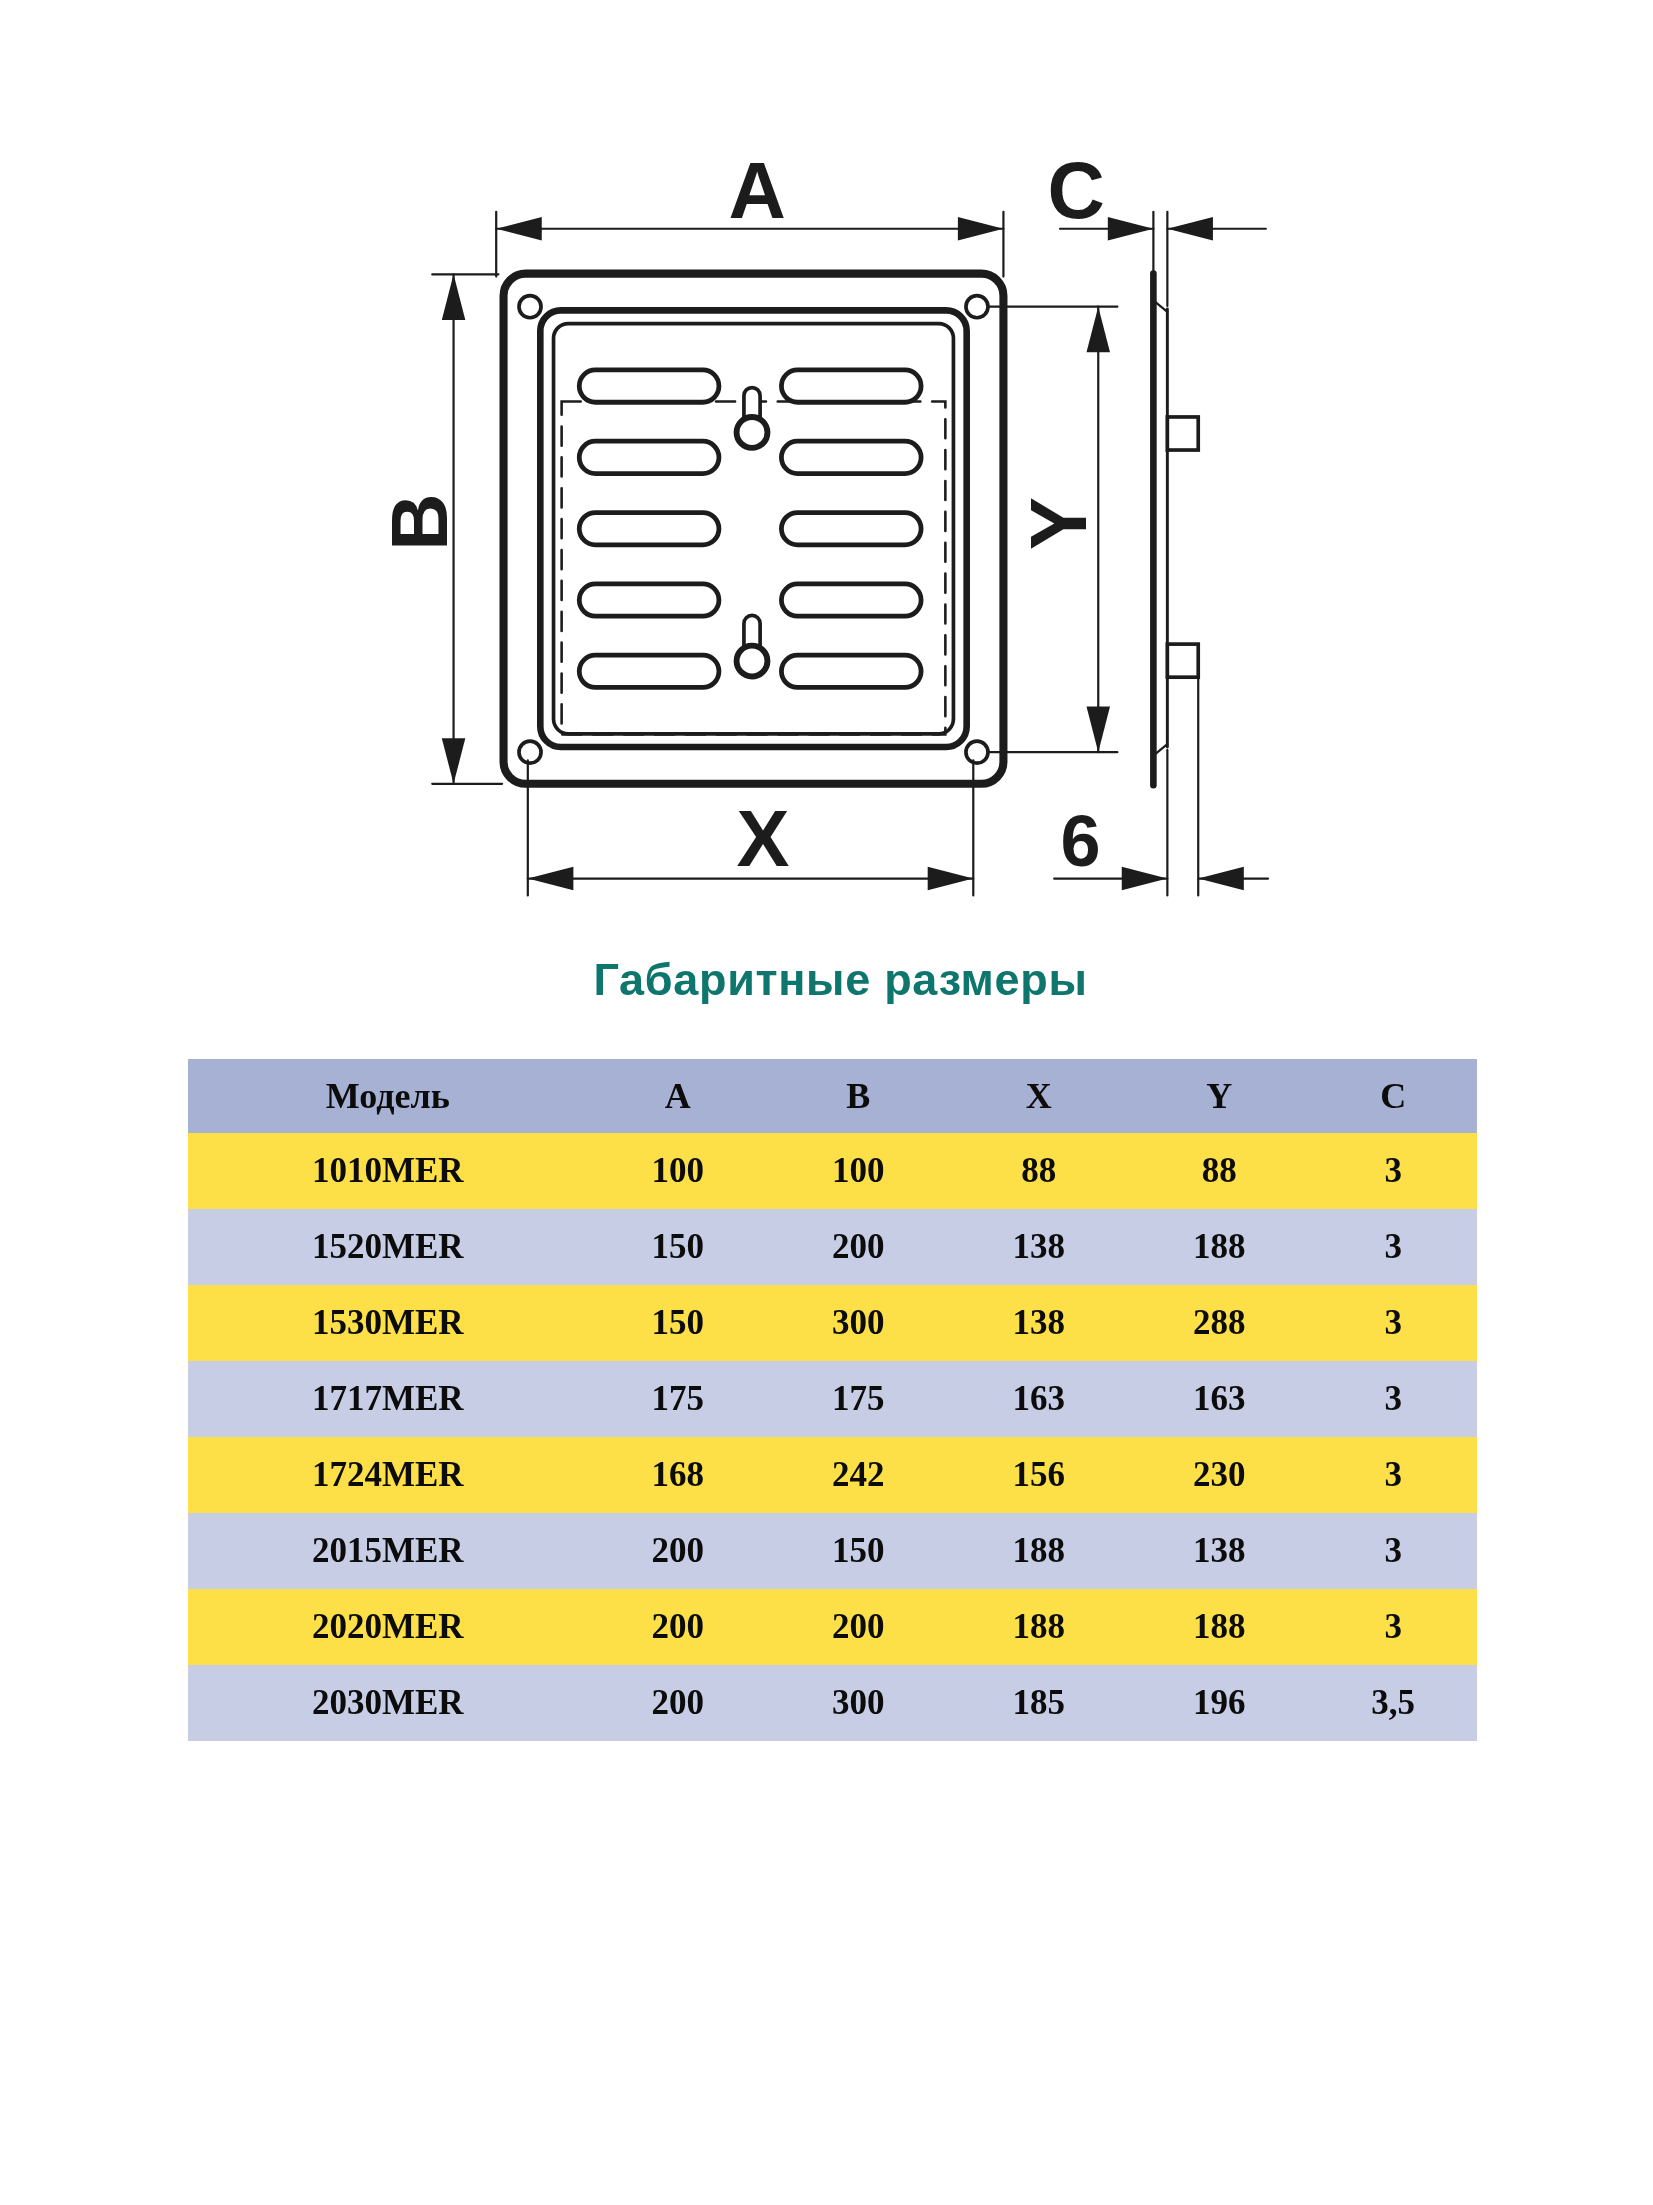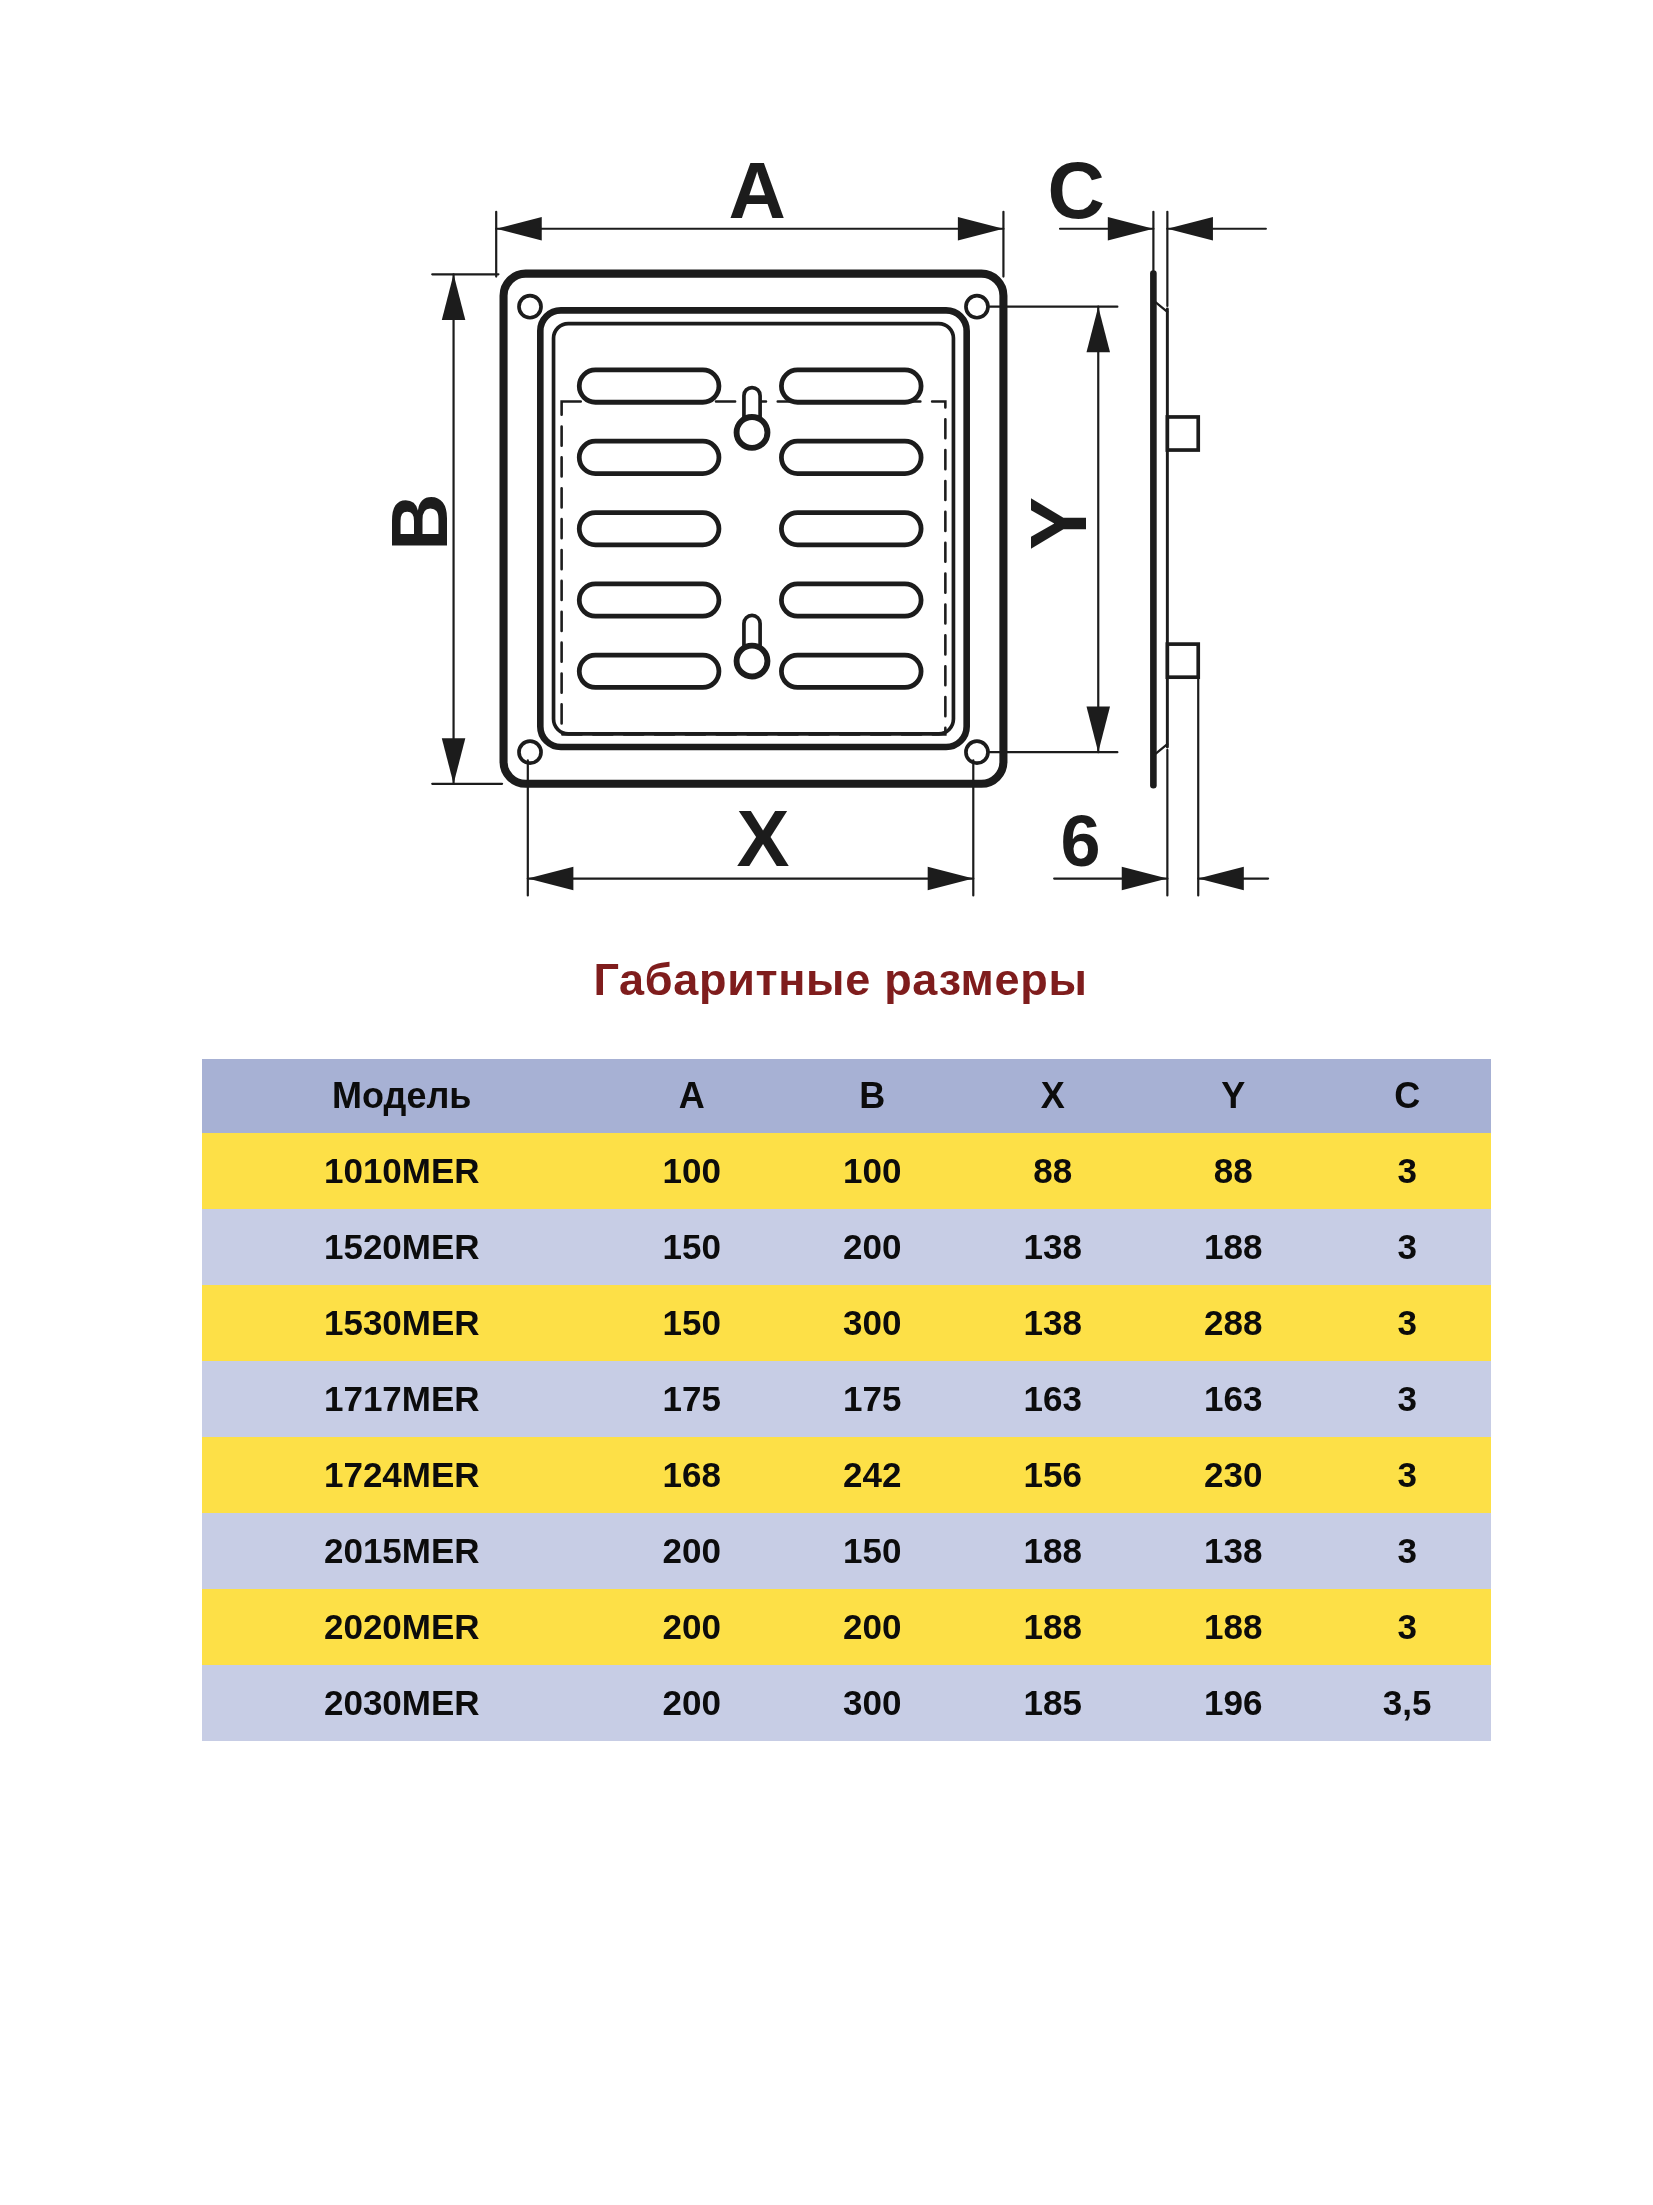--- a/index.html
+++ b/index.html
@@ -9,26 +9,26 @@
   }
   html,body{margin:0;padding:0;}
   body{
     width:1654px;height:2205px;position:relative;background:#ffffff;
     font-family:"Liberation Sans", sans-serif;color:#000;
   }
   .drawing-wrap{position:absolute;left:0;top:0;width:1654px;height:978px;}
   svg text{font-family:"Liberation Sans", sans-serif;font-weight:700;fill:var(--ink);}
   .page-title{
     position:absolute;left:196px;top:954px;width:1289px;
-    text-align:center;font-size:45px;font-weight:700;color:#7f1d1d;
+    text-align:center;font-size:45px;font-weight:700;color:#0f766e;
     letter-spacing:0.7px;
   }
   table.dims{
-    position:absolute;left:202px;top:1059px;width:1289px;
-    border-collapse:collapse;table-layout:fixed;
+    position:absolute;left:188px;top:1059px;width:1289px;
+    border-collapse:collapse;table-layout:fixed;font-family:Liberation Serif, serif;
   }
   table.dims th, table.dims td{
     text-align:center;vertical-align:middle;padding:0;
     font-weight:700;color:#0c0c0c;
   }
   table.dims thead tr{height:74px;background:var(--header-bg);}
   table.dims thead th{font-size:36px;}
   table.dims tbody tr{height:76px;background:#fde047;}
   table.dims tbody tr:nth-child(even){background:var(--stripe-bg);}
   table.dims tbody td{font-size:35px;}

